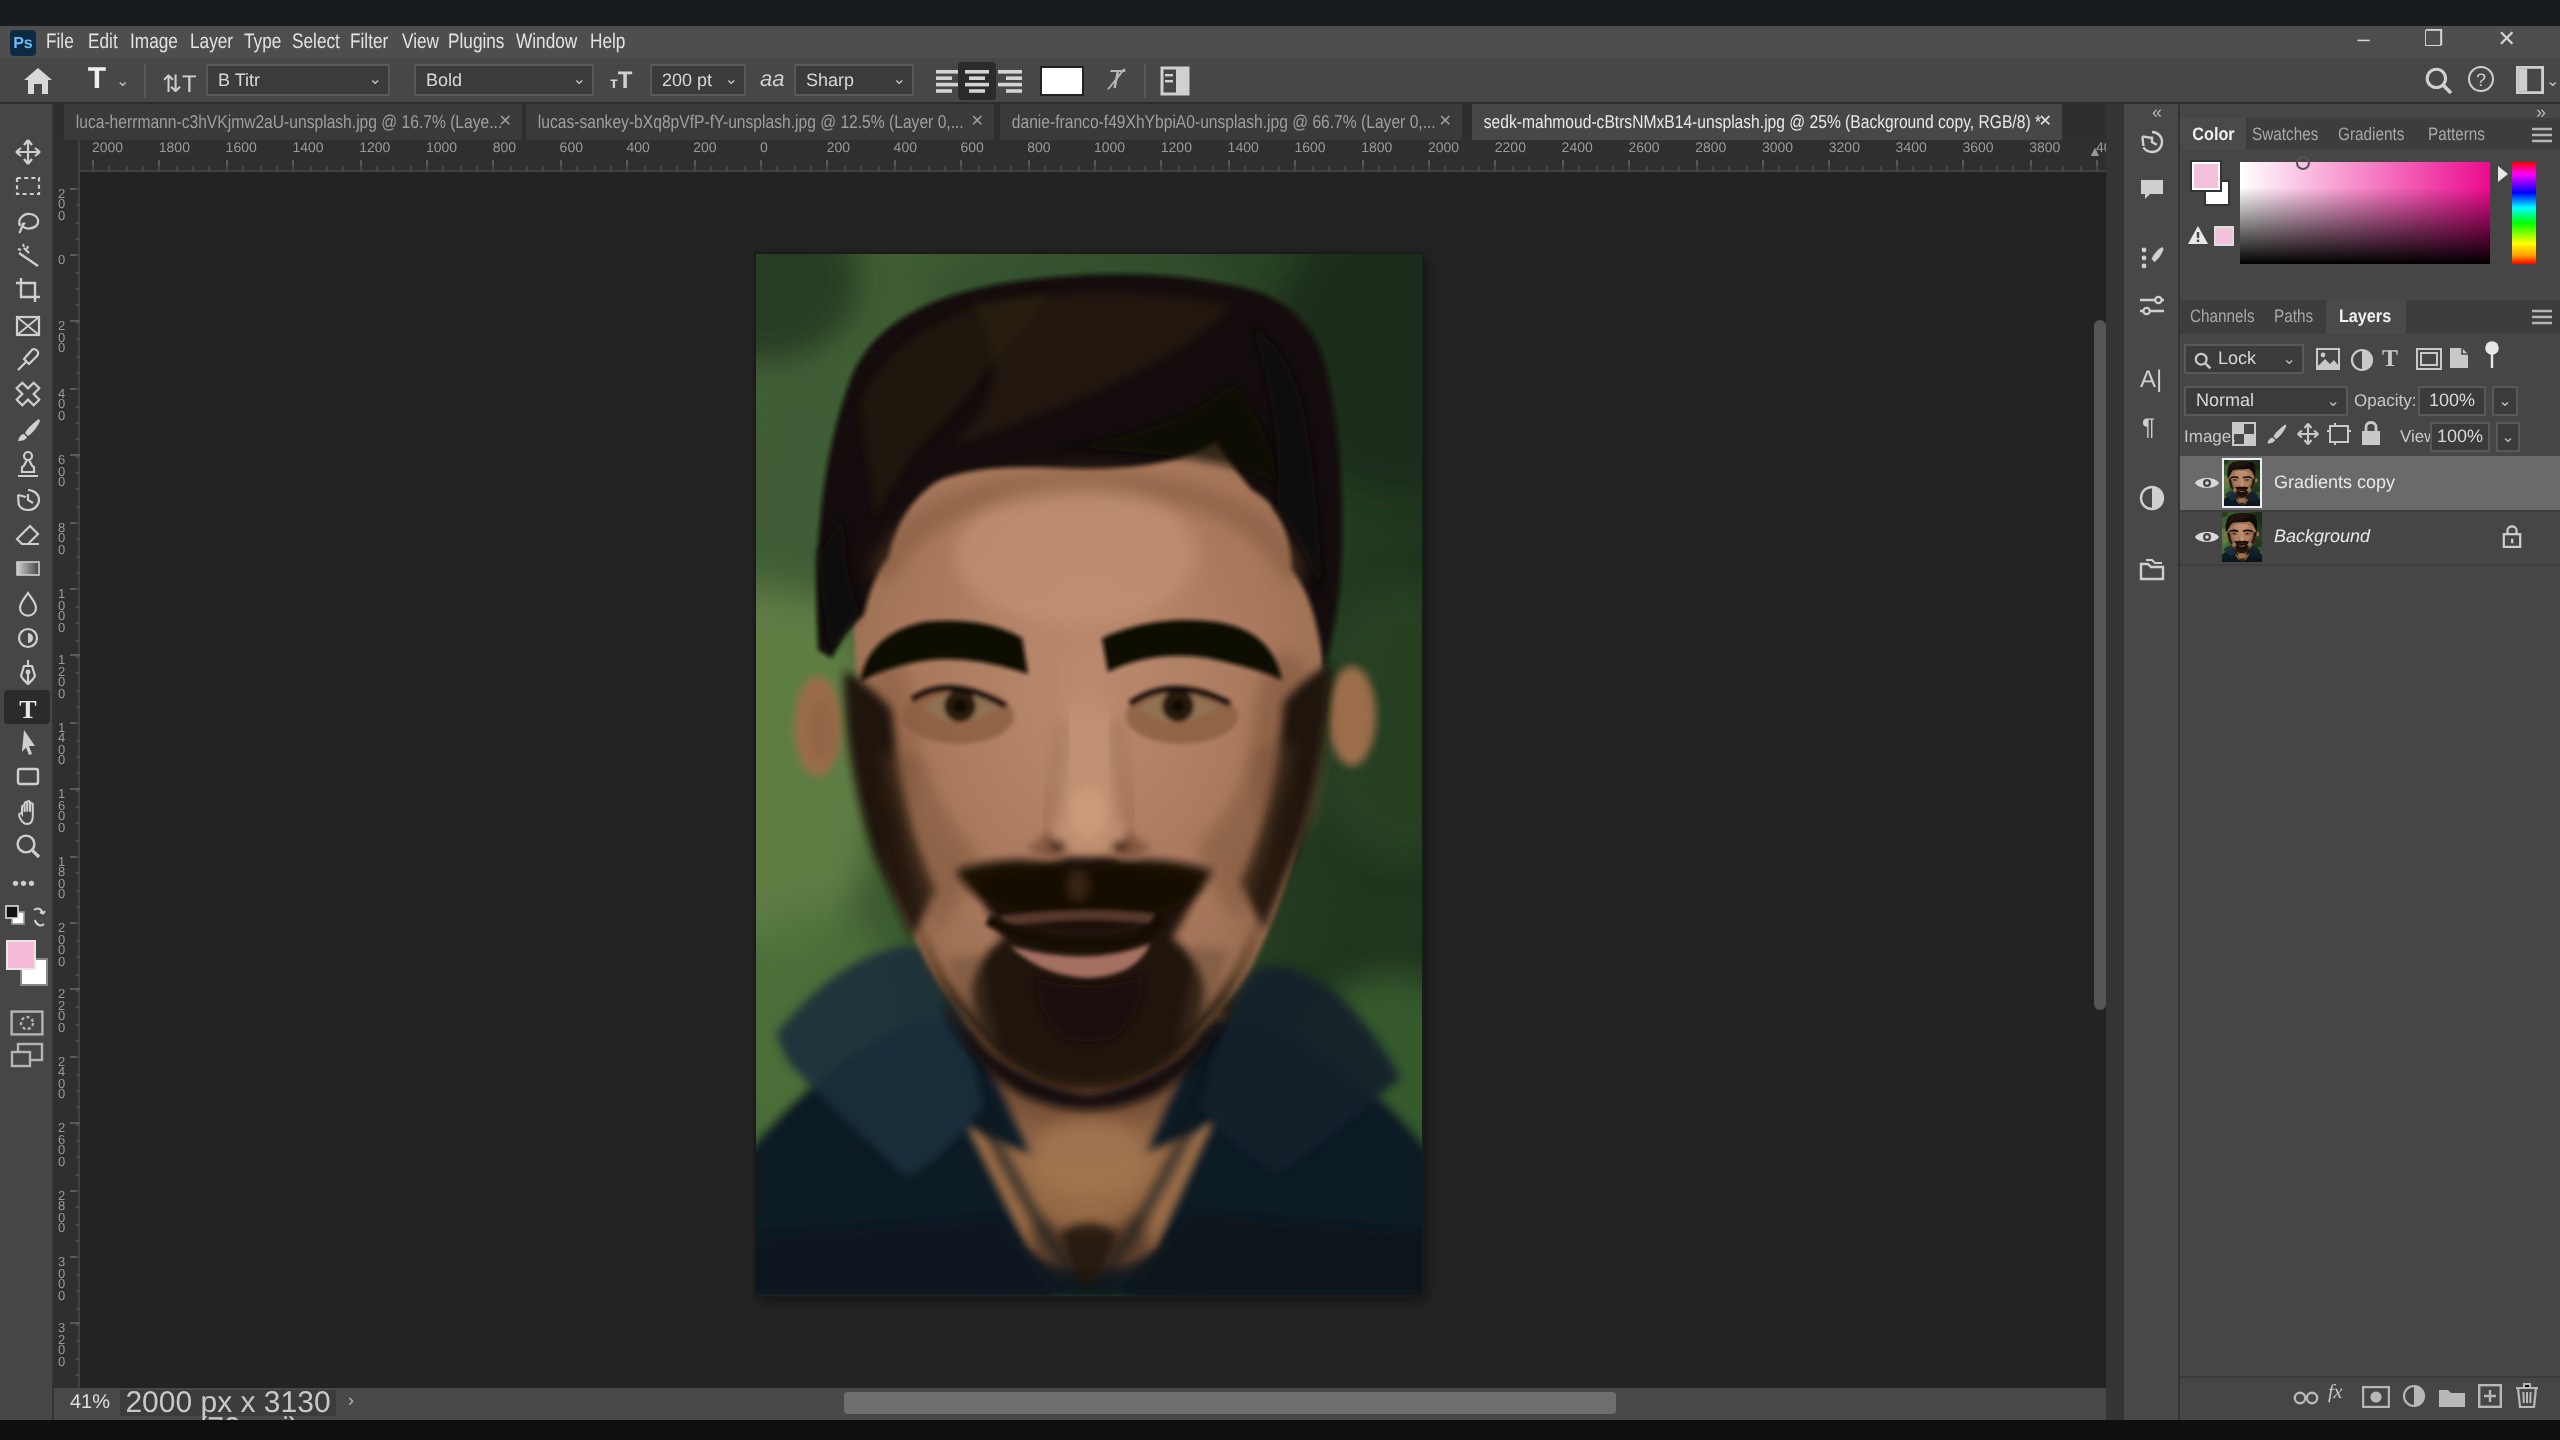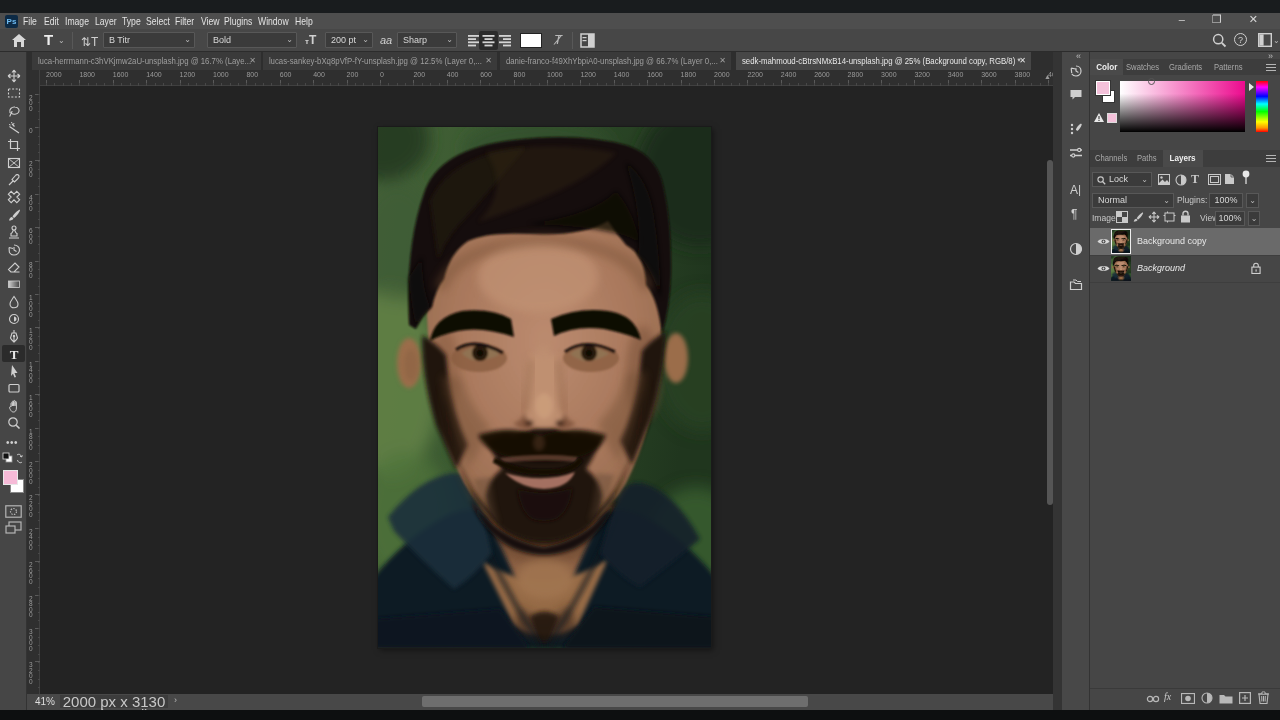--- a/index.html
+++ b/index.html
@@ -616,21 +616,21 @@
     </svg>
     <svg class="abs" style="left:1224px;top:173px;" width="11" height="12" viewBox="0 0 11 12">
       <path d="M1 1 L7 1 L10 4 L10 11 L1 11 Z" fill="#c9c9c9"></path>
       <path d="M7 1 L7 4 L10 4" fill="none" stroke="#464646" stroke-width="0.8"></path>
     </svg>
     <svg class="abs" style="left:1240.5px;top:170px;" width="10" height="15" viewBox="0 0 10 15">
       <circle cx="5" cy="4" r="3.4" fill="#e8e8e8"></circle>
       <rect x="4.4" y="7" width="1.2" height="7" fill="#e8e8e8"></rect>
     </svg>
     <div class="abs" style="left:1092px;top:193px;width:82px;height:15px;background:#3b3b3b;border:1px solid #585858;color:#d8d8d8;font-size:9px;line-height:13px;padding-left:5px;">Normal<span style="position:absolute;right:3px;color:#bbb;font-size:8px;top:0;">⌄</span></div>
-    <div class="abs" style="left:1177px;top:195px;color:#c9c9c9;font-size:8.5px;">Plugins:</div>
+    <div class="abs" style="left:1177px;top:195px;color:#c9c9c9;font-size:8.5px;">Opacity:</div>
     <div class="abs" style="left:1209px;top:193px;width:34px;height:15px;background:#3b3b3b;border:1px solid #585858;color:#d8d8d8;font-size:9px;line-height:13px;text-align:center;">100%</div>
     <div class="abs" style="left:1246px;top:193px;width:13px;height:15px;background:#3b3b3b;border:1px solid #585858;color:#bbb;font-size:8px;text-align:center;line-height:13px;">⌄</div>
     <div class="abs" style="left:1092px;top:213px;color:#c9c9c9;font-size:8.5px;">Image:</div>
     <svg class="abs" style="left:1116px;top:211px;" width="12" height="12" viewBox="0 0 12 12">
       <rect x="0.5" y="0.5" width="11" height="11" fill="none" stroke="#c9c9c9" stroke-width="1"></rect>
       <rect x="1" y="1" width="5" height="5" fill="#c9c9c9"></rect>
       <rect x="6" y="6" width="5" height="5" fill="#c9c9c9"></rect>
     </svg>
     <svg class="abs" style="left:1132px;top:211px;" width="12" height="12" viewBox="0 0 14 14">
       <path d="M12.5 1.5 C10 3 6.5 6.5 5.5 8.5 L7 10 C9 9 12 5 13 2.5 Z M5 9 C3.5 9 2.5 10.5 2 12.5 C4 12.5 6 12 6.5 10.5 Z" fill="#c9c9c9"></path>
@@ -651,21 +651,21 @@
     <div class="abs" style="left:1248px;top:211px;width:12px;height:15px;background:#3b3b3b;border:1px solid #585858;color:#bbb;font-size:8px;text-align:center;line-height:13px;">⌄</div>
     <div class="abs" style="left:1090px;top:228px;width:190px;height:27px;background:#6a6a6a;"></div>
     <svg class="abs" style="left:1097px;top:237px;" width="13" height="9" viewBox="0 0 13 9">
       <path d="M0.5 4.5 C2.5 1.2 10.5 1.2 12.5 4.5 C10.5 7.8 2.5 7.8 0.5 4.5 Z" fill="#d8d8d8"></path>
       <circle cx="6.5" cy="4.5" r="2" fill="#464646"></circle>
       <circle cx="6.5" cy="4.5" r="0.9" fill="#d8d8d8"></circle>
     </svg>
     <div class="abs" style="left:1111px;top:229px;width:20px;height:25px;background:#333;border:1px solid #eee;"><svg width="18" height="23" viewBox="0 0 333 521" preserveAspectRatio="none">
         <use href="#photoall"></use>
       </svg></div>
-    <div class="abs" style="left:1137px;top:236px;color:#e8e8e8;font-size:9px;">Background copy</div>
+    <div class="abs" style="left:1137px;top:236px;color:#e8e8e8;font-size:9px;">Gradients copy</div>
     <div class="abs" style="left:1090px;top:255px;width:190px;height:27px;background:#464646;border-top:1px solid #3e3e3e;"></div>
     <svg class="abs" style="left:1097px;top:264px;" width="13" height="9" viewBox="0 0 13 9">
       <path d="M0.5 4.5 C2.5 1.2 10.5 1.2 12.5 4.5 C10.5 7.8 2.5 7.8 0.5 4.5 Z" fill="#d8d8d8"></path>
       <circle cx="6.5" cy="4.5" r="2" fill="#464646"></circle>
       <circle cx="6.5" cy="4.5" r="0.9" fill="#d8d8d8"></circle>
     </svg>
     <div class="abs" style="left:1111px;top:256px;width:20px;height:25px;background:#333;"><svg width="20" height="25" viewBox="0 0 333 521" preserveAspectRatio="none">
         <use href="#photoall"></use>
       </svg></div>
     <div class="abs" style="left:1137px;top:263px;color:#e8e8e8;font-size:9px;font-style:italic;">Background</div>

